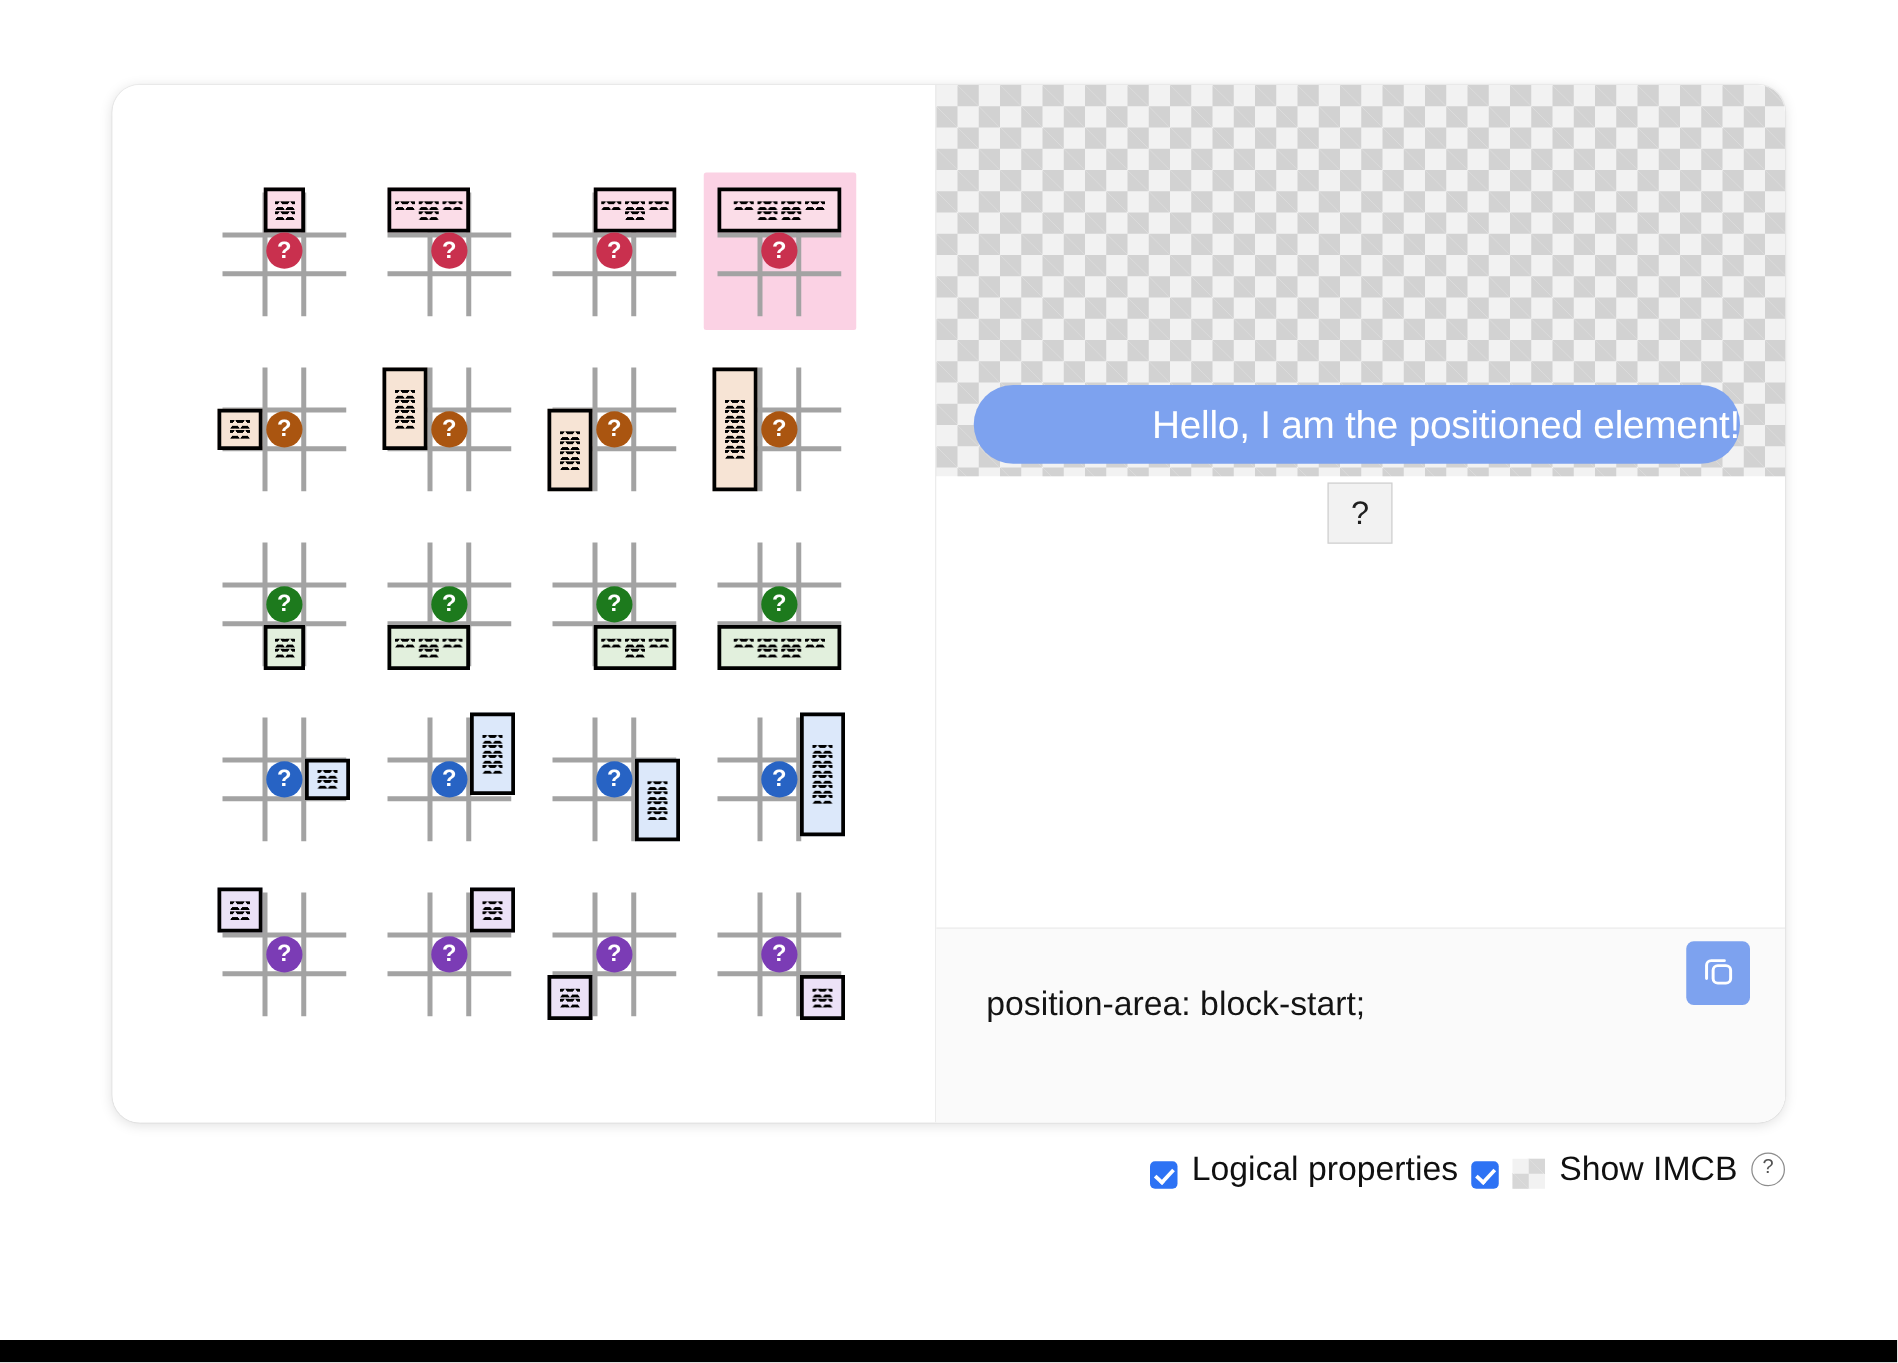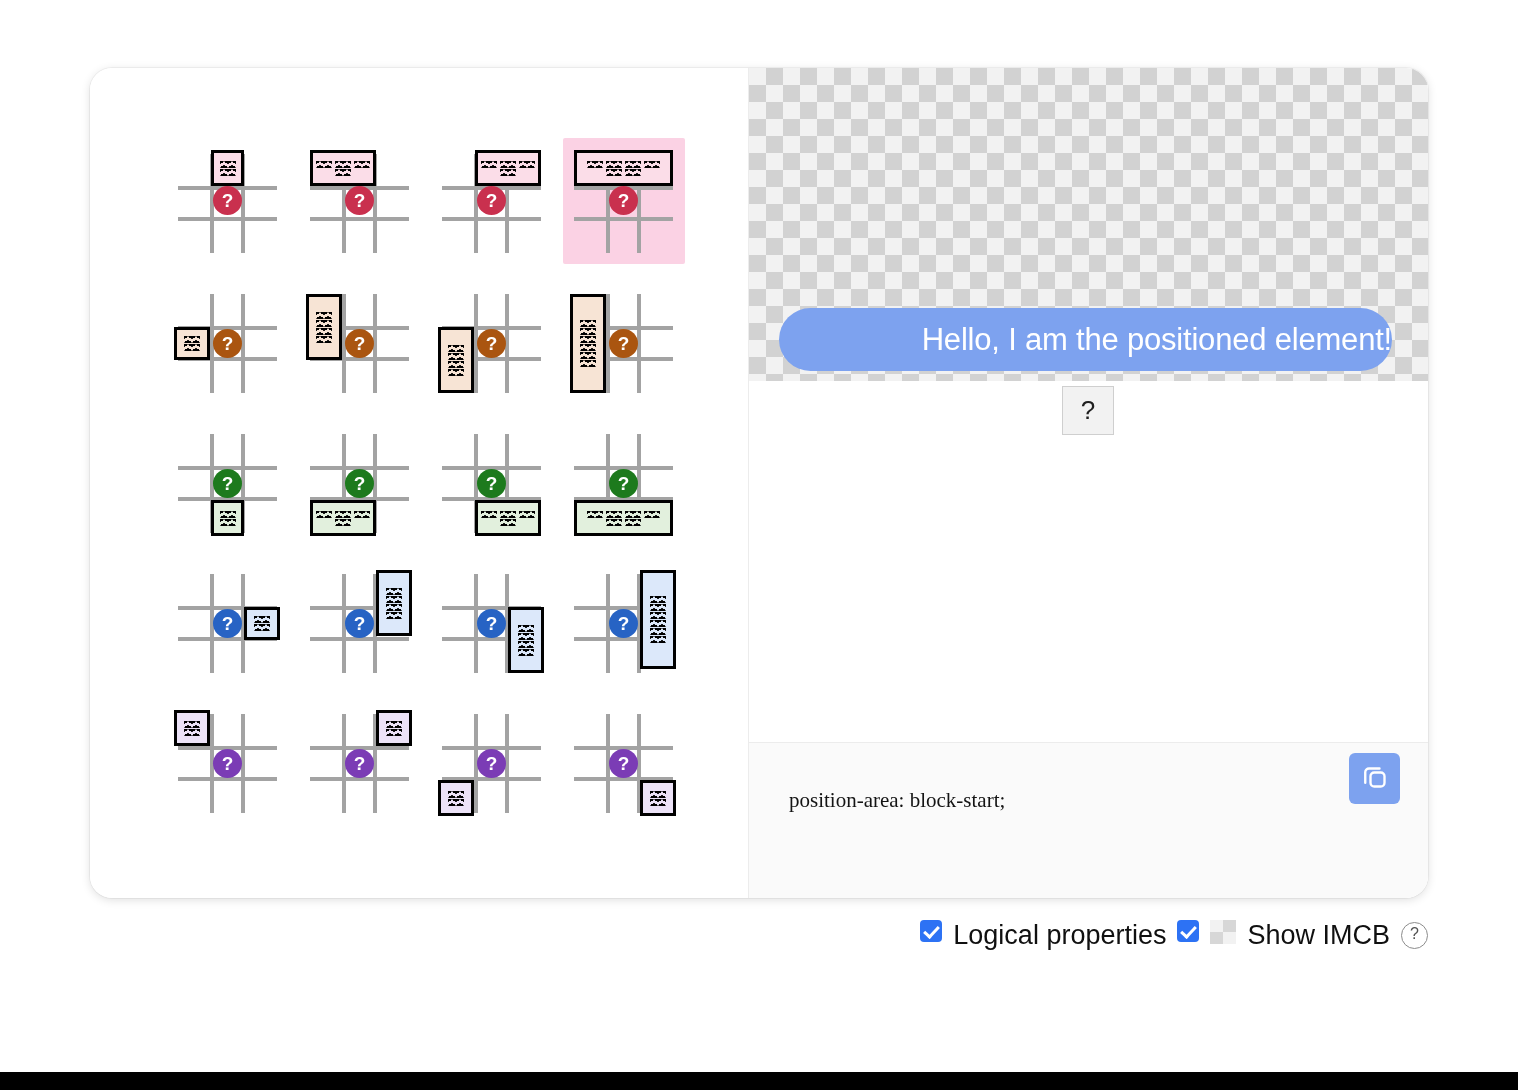--- a/index.html
+++ b/index.html
@@ -178,22 +178,22 @@
     right: 0;
     bottom: 0;
     height: 155px;
     background: #fafafa;
     border-top: 1px solid #ececec;
   }
   #code-text {
     position: absolute;
     left: 40px;
     top: 45px;
-    font-family: Liberation Serif, serif;
-    font-size: 21px;
+    font-family: Liberation Sans, sans-serif;
+    font-size: 27px;
     color: #141414;
     white-space: pre;
   }
   #copy-button {
     position: absolute;
     right: 28px;
     top: 10px;
     width: 51px;
     height: 51px;
     background: #7da2ef;
@@ -213,21 +213,21 @@
     right: 90px;
     top: 920px;
     display: flex;
     align-items: center;
     justify-content: flex-end;
     gap: 11px;
     font-size: 27px;
     color: #101010;
     font-family: "Liberation Sans", sans-serif;
   }
-  .ctl-group { display: flex; align-items: flex-start; gap: 11px; }
+  .ctl-group { display: flex; align-items: flex-end; gap: 11px; }
   .cbx {
     width: 22px;
     height: 22px;
     border-radius: 4px;
     background: #2d72f4;
     position: relative;
     flex: none;
     cursor: pointer;
   }
   .cbx::after {

